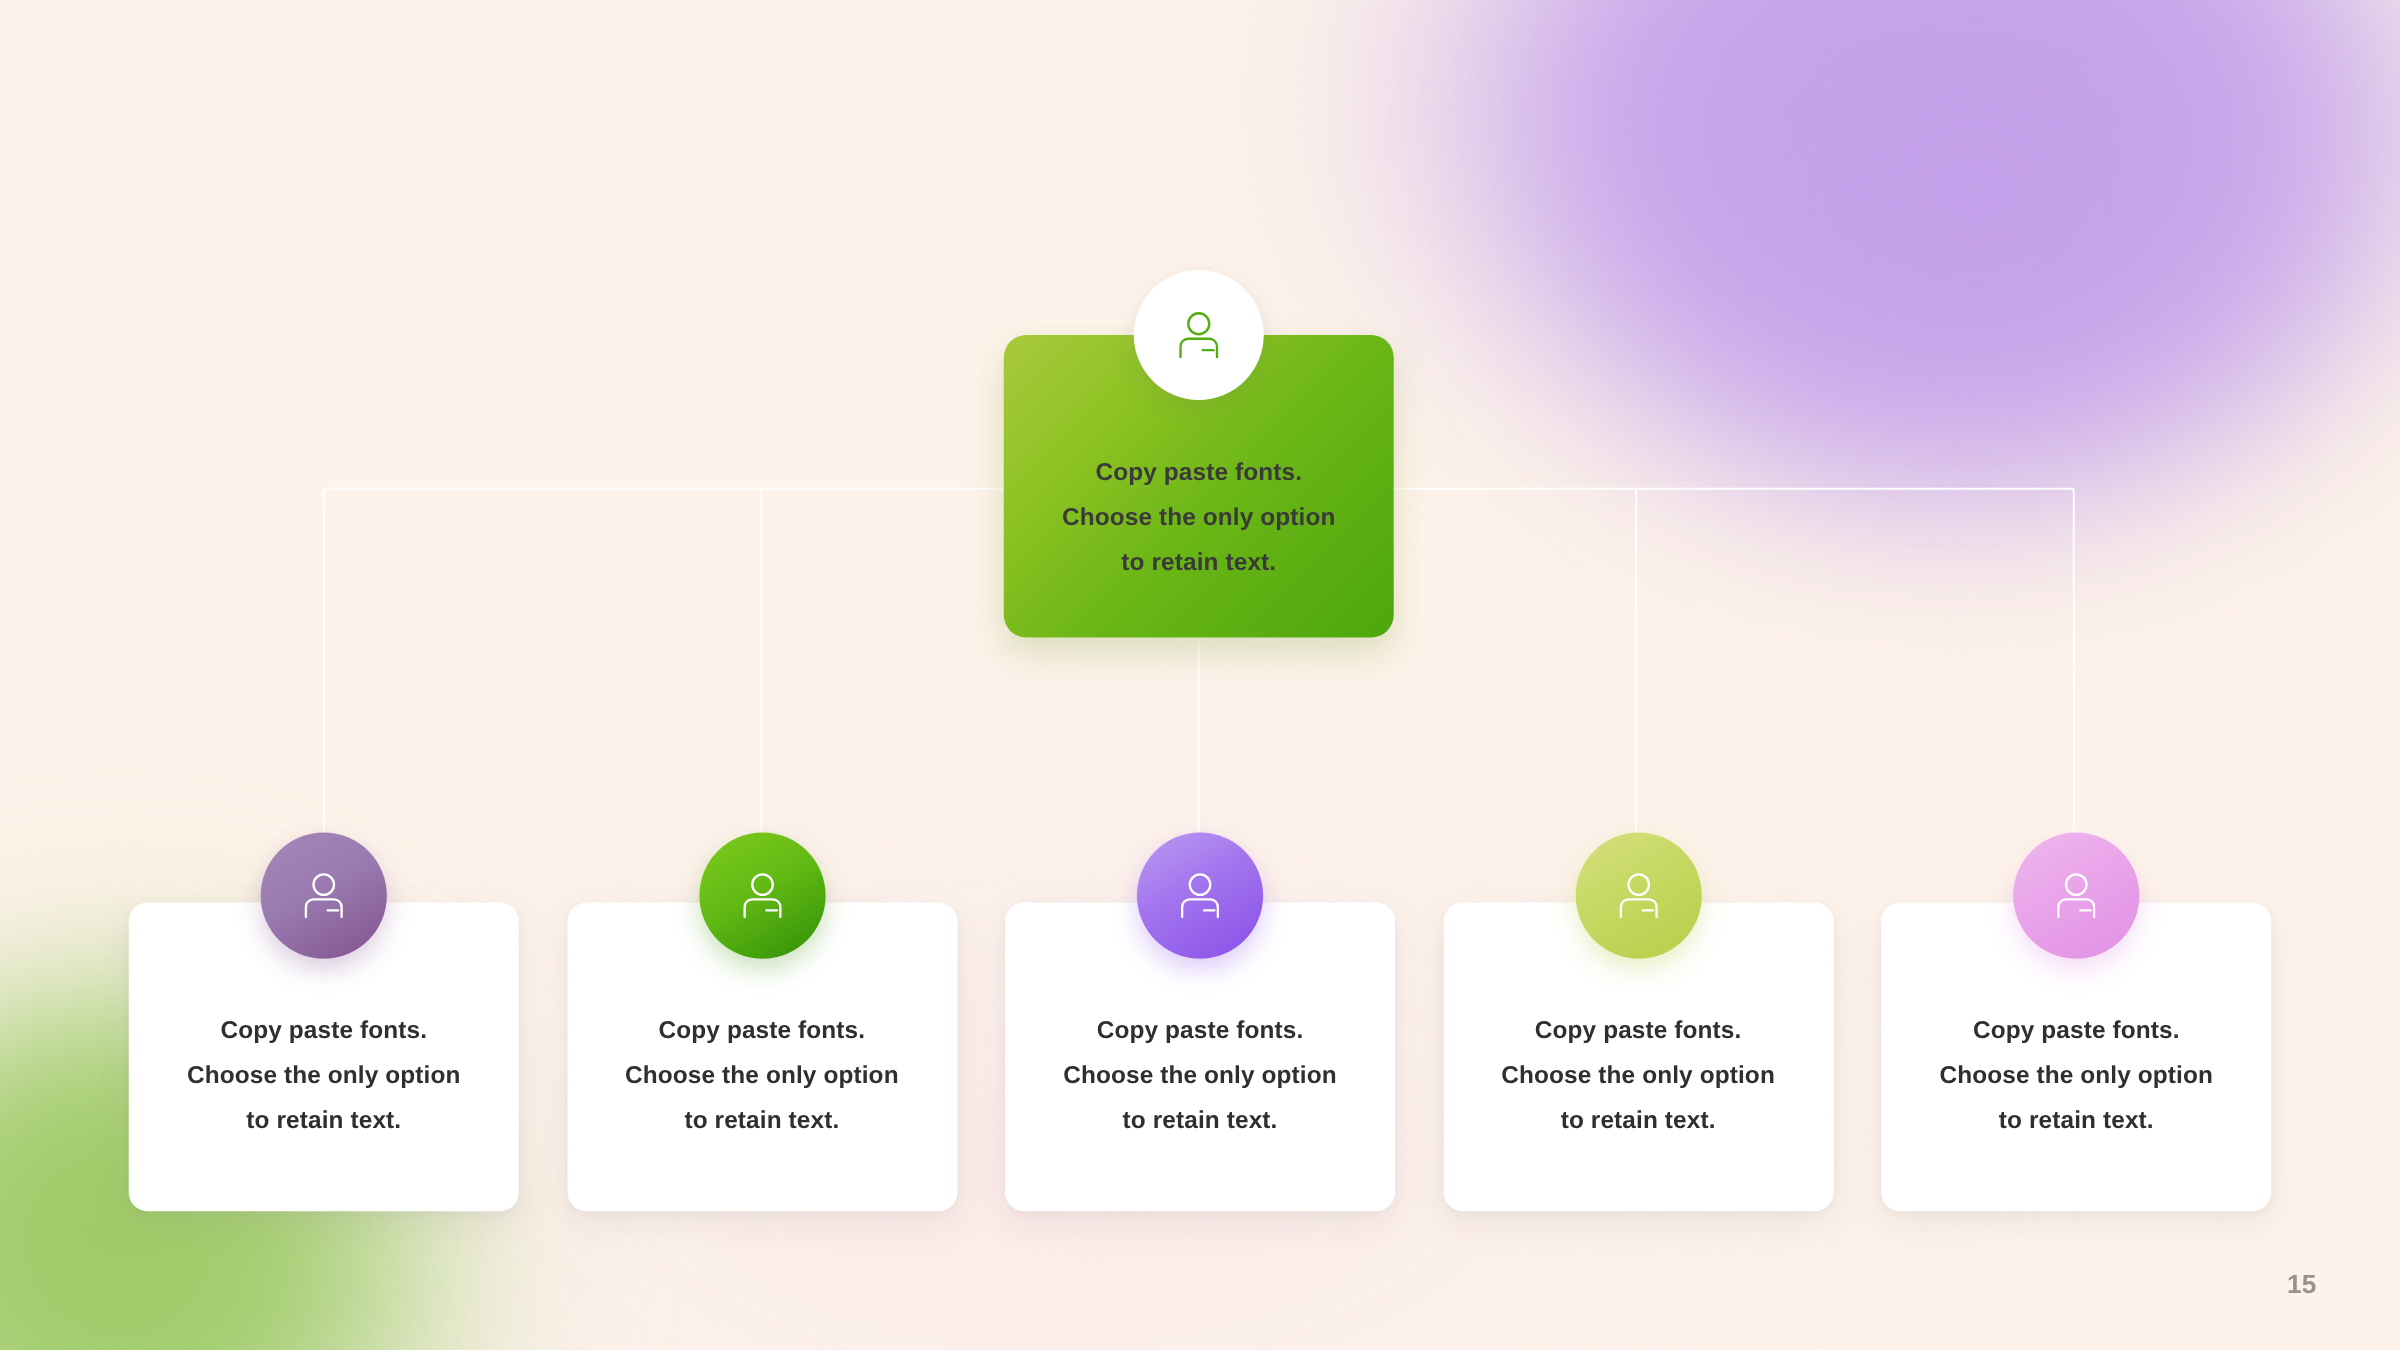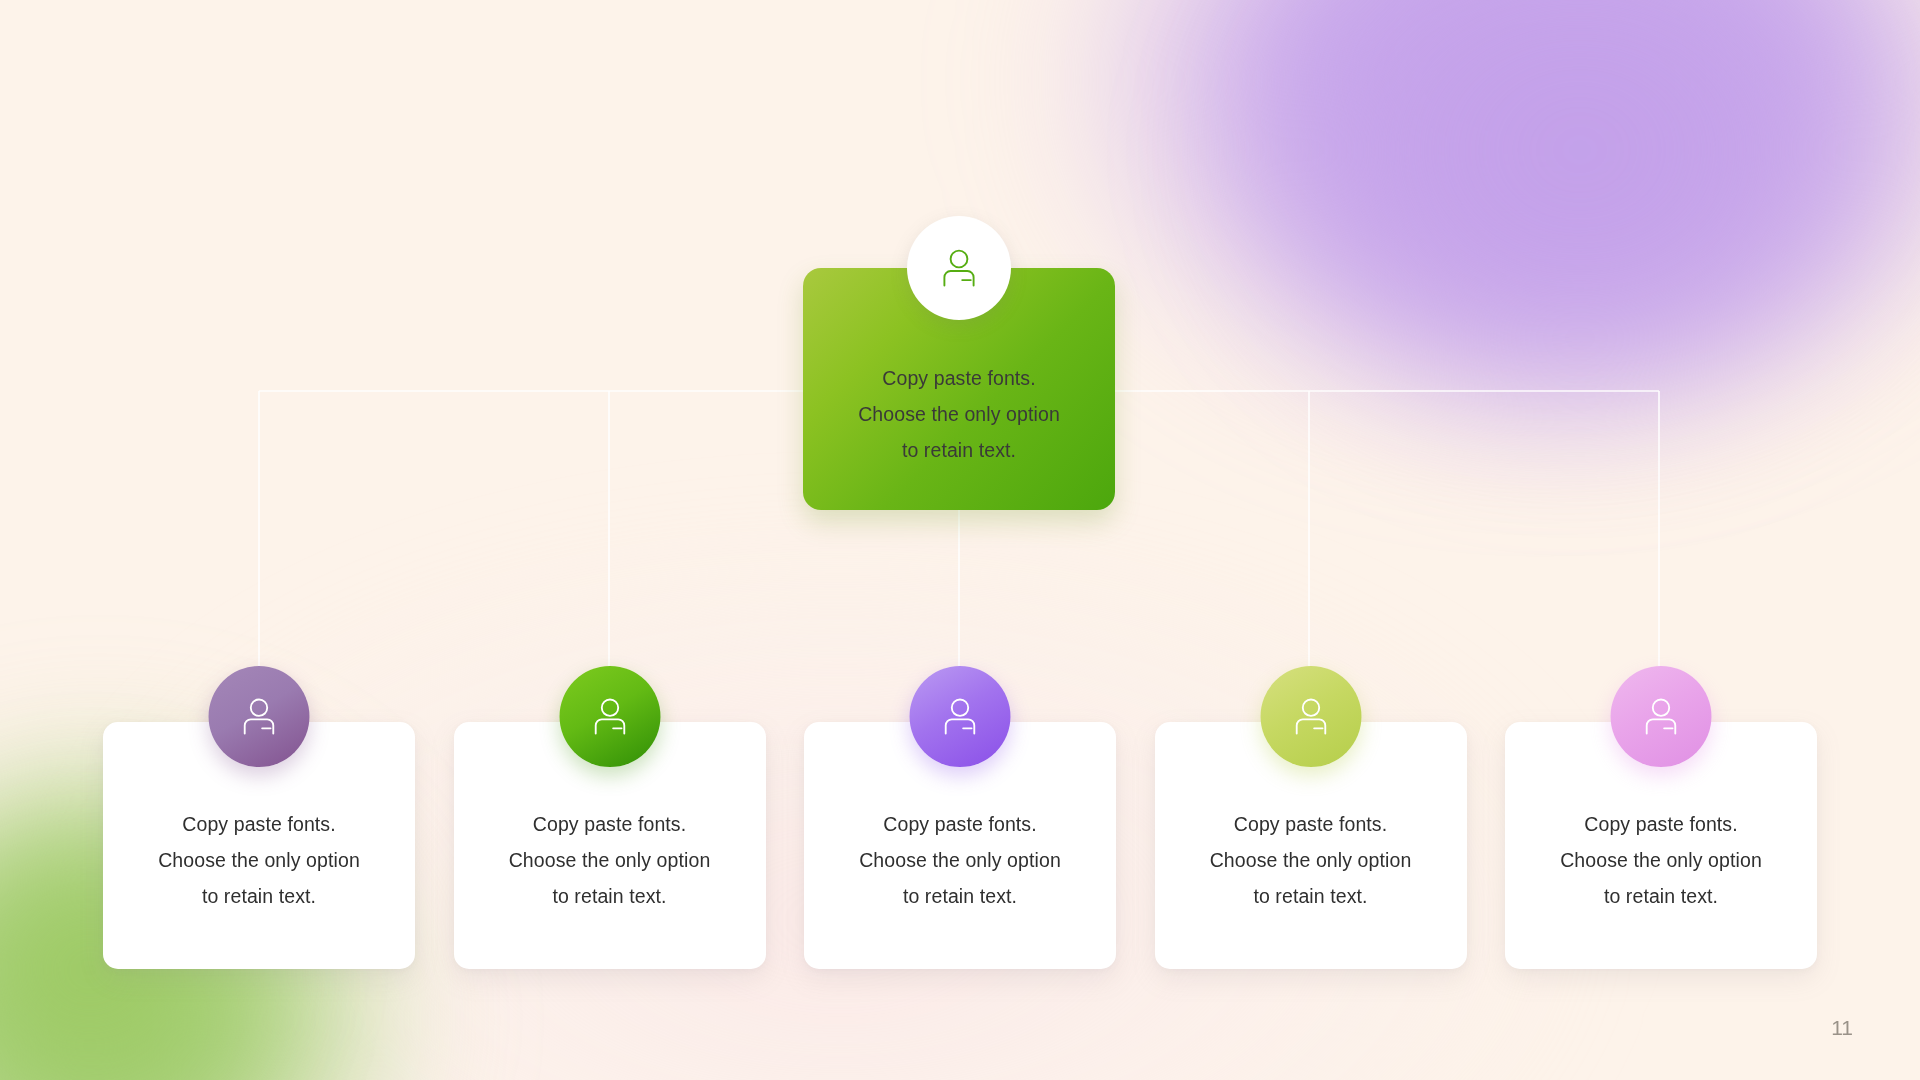--- a/index.html
+++ b/index.html
@@ -39,21 +39,21 @@
     width:1500px;height:760px;
     left:90px;bottom:-220px;
     background:radial-gradient(closest-side, rgba(250,232,231,0.85) 0%, rgba(251,238,236,0.5) 55%, rgba(253,243,234,0) 100%);
     filter:blur(55px);
   }
 
   
   #connectors{position:absolute;inset:0;z-index:1;}
 
   
-  #stage{position:absolute;inset:0;z-index:2;}
+  #stage{position:absolute;inset:0;z-index:2;font-weight:bold;}
 
   
   #root-node{
     position:absolute;
     left:803px;top:268px;
     width:312px;height:242px;
   }
   .root-card{
     position:absolute;left:0;top:0;width:312px;height:242px;
     border-radius:18px;
@@ -240,15 +240,15 @@
       </div>
       <div class="leaf-text">
         <div>Copy paste fonts.</div>
         <div>Choose the only option</div>
         <div>to retain text.</div>
       </div>
     </div>
 
   </div>
 
-  <div id="page-number">11</div>
+  <div id="page-number">15</div>
 
 </div>
 
 </body></html>

